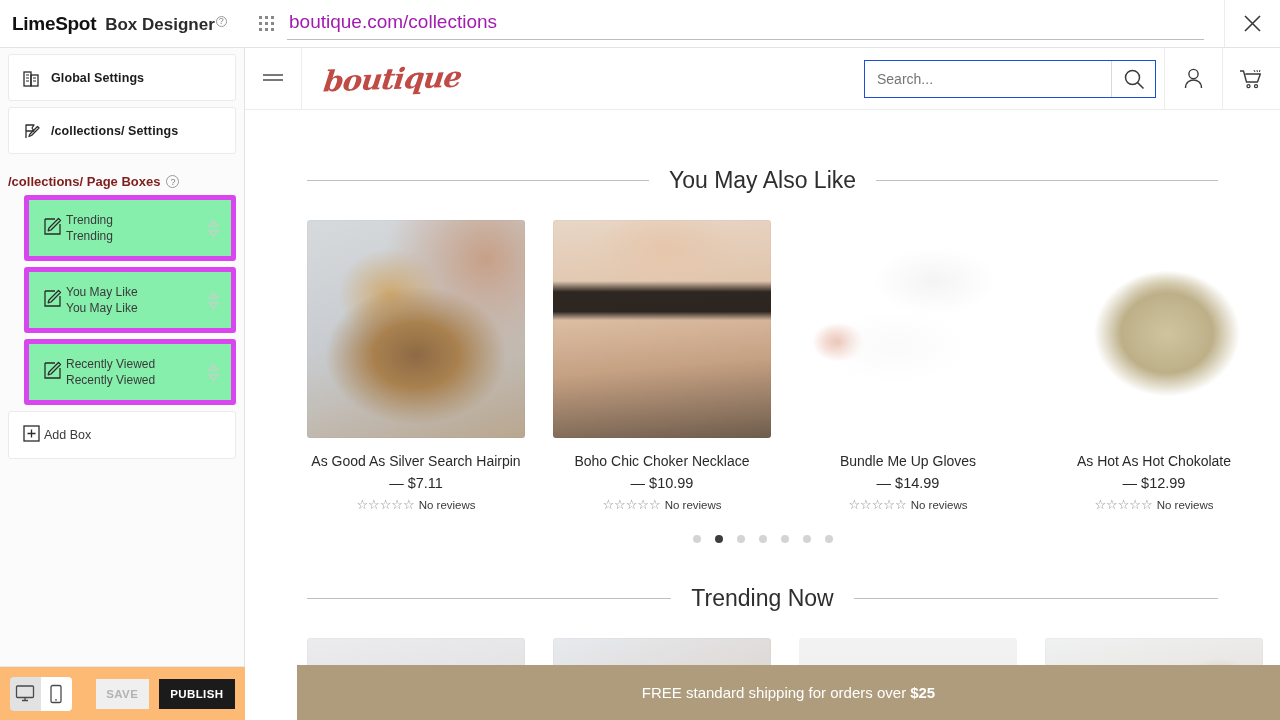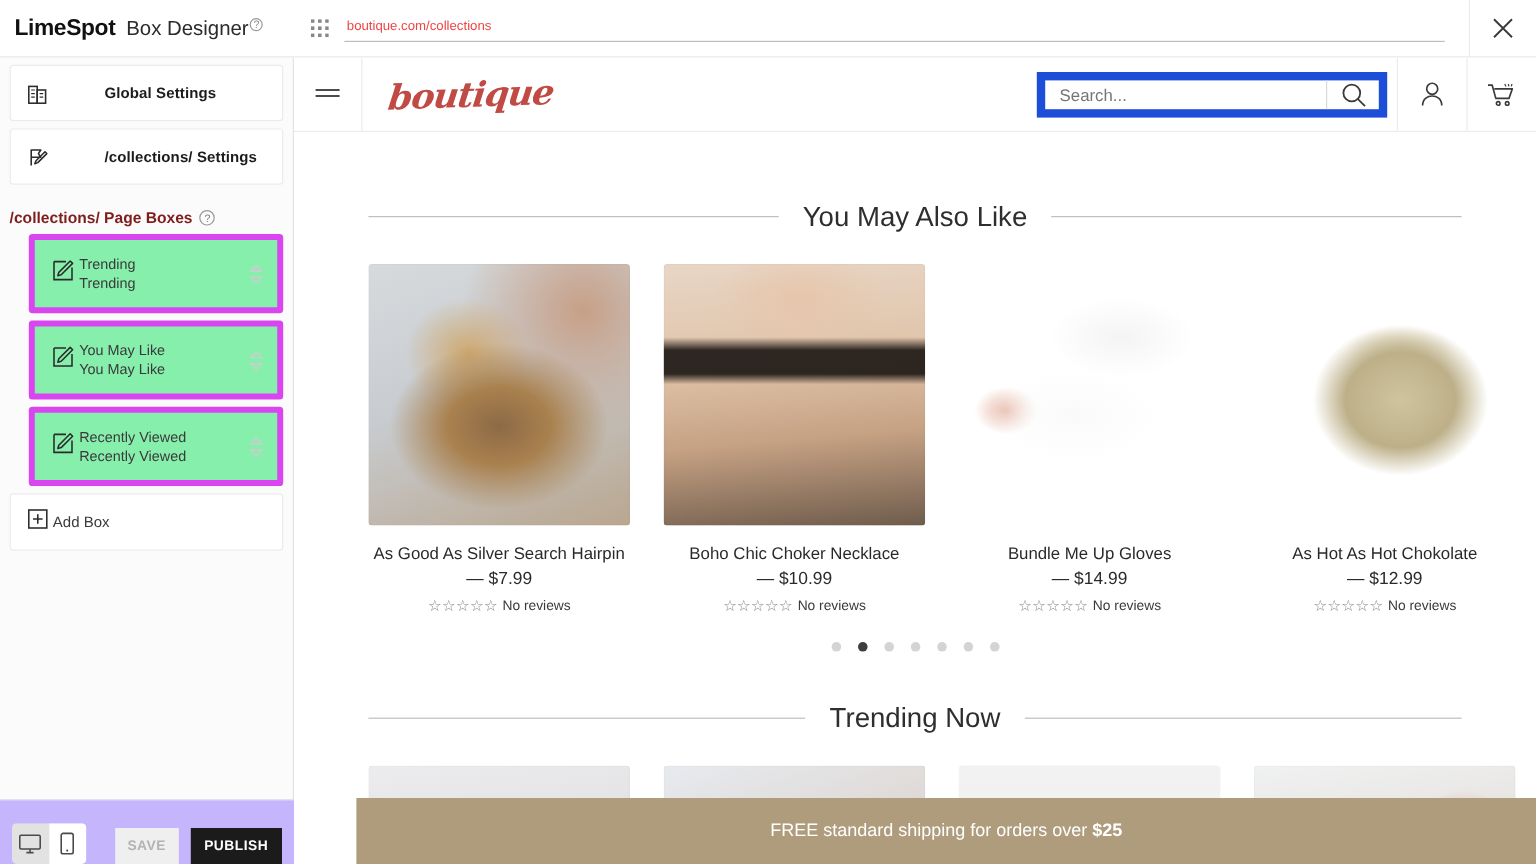--- a/index.html
+++ b/index.html
@@ -14,31 +14,31 @@
   
   #topbar {
     position: absolute; left: 0; top: 0;
     width: 1280px; height: 48px;
     background: #ffffff;
     border-bottom: 1px solid #e3e3e3;
     display: flex; align-items: center;
   }
   #brand-zone { width: 245px; display: flex; align-items: baseline; padding-left: 12px; }
   .brand-name { font-size: 19px; font-weight: bold; letter-spacing: -0.3px; color: #111; }
-  .brand-sub { font-size: 17px; font-weight: 400; color: #2b2b2b; margin-left: 9px; }
+  .brand-sub { font-size: 17px; font-weight: 700; color: #2b2b2b; margin-left: 9px; }
   .sup-help {
     font-size: 9px; color: #8a8a8a; position: relative; top: -6px; margin-left: 1px;
     border: 1px solid #9a9a9a; border-radius: 50%; width: 11px; height: 11px;
     display: inline-flex; align-items: center; justify-content: center; line-height: 1;
   }
   #grid-icon { width: 22px; margin-left: 10px; display: flex; align-items: center; justify-content: center; }
   #url-wrap { flex: 1; margin-left: 10px; margin-right: 20px; }
   #url-input {
     width: 100%; border: none; border-bottom: 1px solid #bdbdbd;
-    font-family: "Liberation Sans", sans-serif; font-size: 11px; color: #ef4444;
+    font-family: "Liberation Sans", sans-serif; font-size: 19px; color: #a21caf;
     padding: 4px 2px 6px 2px; background: transparent; outline: none;
   }
   #close-btn {
     width: 56px; height: 47px; display: flex; align-items: center; justify-content: center;
     border-left: 1px solid #ececec; cursor: pointer;
   }
 
   
   #sidebar {
     position: absolute; left: 0; top: 48px;
@@ -47,21 +47,20 @@
     border-right: 1px solid #e3e3e3;
   }
   .panel-card {
     background: #ffffff;
     border: 1px solid #ebebeb;
     margin: 6px 8px;
     border-radius: 3px;
     display: flex; align-items: center;
     padding: 0 14px;
     cursor: pointer;
-    gap: 36px;
   }
   .panel-card.single { height: 47px; }
   .panel-card .ico { width: 28px; flex: 0 0 28px; display:flex; align-items:center; }
   .card-label { font-size: 12.5px; font-weight: bold; color: #1c1c1c; letter-spacing: 0.1px; }
 
   .section-head {
     padding: 14px 8px 6px 8px;
     display: flex; align-items: center; gap: 6px;
   }
   .section-head .t { font-size: 13px; font-weight: bold; color: #7f1d1d; }
@@ -84,22 +83,22 @@
   .addbox-card {
     background: #ffffff; border: 1px solid #ebebeb; margin: 0 8px;
     border-radius: 3px; height: 48px; display: flex; align-items: center;
     padding: 0 14px; cursor: pointer;
   }
   .addbox-label { font-size: 12.5px; color: #3a3a3a; margin-left: 4px; }
 
   
   #bottombar {
     position: absolute; left: 0; bottom: 0; width: 245px; height: 54px;
-    background: #c4b5fd; border-top: 1px solid #e8e8e8;
-    display: flex; align-items: flex-end; padding: 0 10px; gap: 10px;
+    background: #fdba74; border-top: 1px solid #e8e8e8;
+    display: flex; align-items: center; padding: 0 10px; gap: 10px;
   }
   .dev-toggle { display: flex; border-radius: 4px; overflow: hidden; }
   .dev-btn {
     width: 34px; height: 34px; display: flex; align-items: center; justify-content: center;
     cursor: pointer; background: #ffffff;
   }
   .dev-btn.active { background: #e2e2e2; }
   .btn-save {
     width: 58px; height: 30px; background: #efefef; color: #b3b3b3;
     font-size: 11.5px; font-weight: bold; letter-spacing: 0.4px;
@@ -128,21 +127,21 @@
   }
   #logo-zone { flex: 1; display: flex; align-items: center; padding-left: 22px; }
   .logo-text {
     font-family: "DejaVu Serif", serif;
     font-size: 29px; font-style: italic; font-weight: bold;
     color: #c04a44; letter-spacing: -1px;
     transform: skewX(-9deg) rotate(-2deg);
   }
   #search-zone { display: flex; align-items: center; padding-right: 8px; }
   .search-box {
-    width: 292px; height: 38px; border: 7px solid #1d4ed8;
+    width: 292px; height: 38px; border: 1px solid #1d4ed8;
     display: flex; align-items: center; background: #fff;
   }
   .search-box input {
     flex: 1; border: none; outline: none; background: transparent;
     font-family: "Liberation Sans", sans-serif; font-size: 14px;
     color: #4a4a4a; padding: 0 12px;
   }
   .search-btn {
     width: 44px; height: 100%; border-left: 1px solid #d9d9d9;
     display: flex; align-items: center; justify-content: center; cursor: pointer;
@@ -434,21 +433,21 @@
   <div class="sec-head">
     <span class="sec-rule"></span>
     <span class="sec-title">You May Also Like</span>
     <span class="sec-rule"></span>
   </div>
 
   <div class="prod-row">
     <div class="prod">
       <div class="prod-img photo ph-hairpin"></div>
       <div class="prod-name">As Good As Silver Search Hairpin</div>
-      <div class="prod-price">— $7.99</div>
+      <div class="prod-price">— $7.11</div>
       <div class="prod-rating">
         <span class="stars">☆☆☆☆☆</span>
         <span>No reviews</span>
       </div>
     </div>
 
     <div class="prod">
       <div class="prod-img photo ph-choker"></div>
       <div class="prod-name">Boho Chic Choker Necklace</div>
       <div class="prod-price">— $10.99</div>

